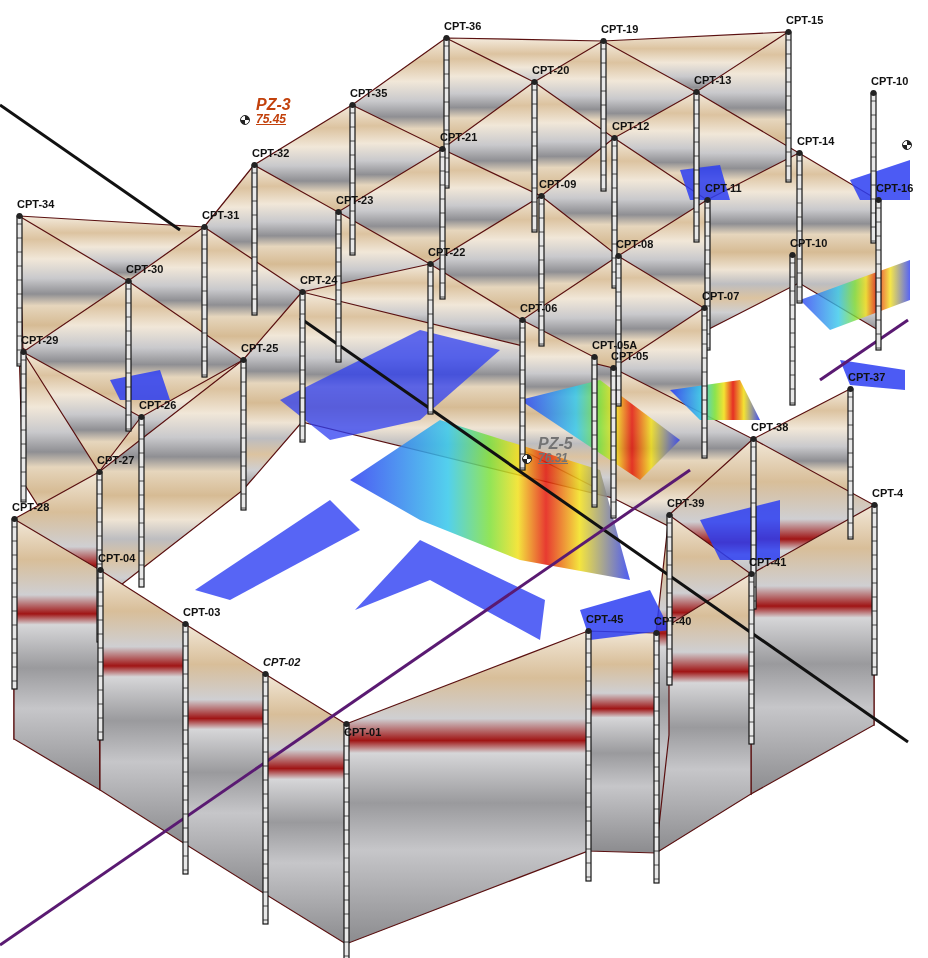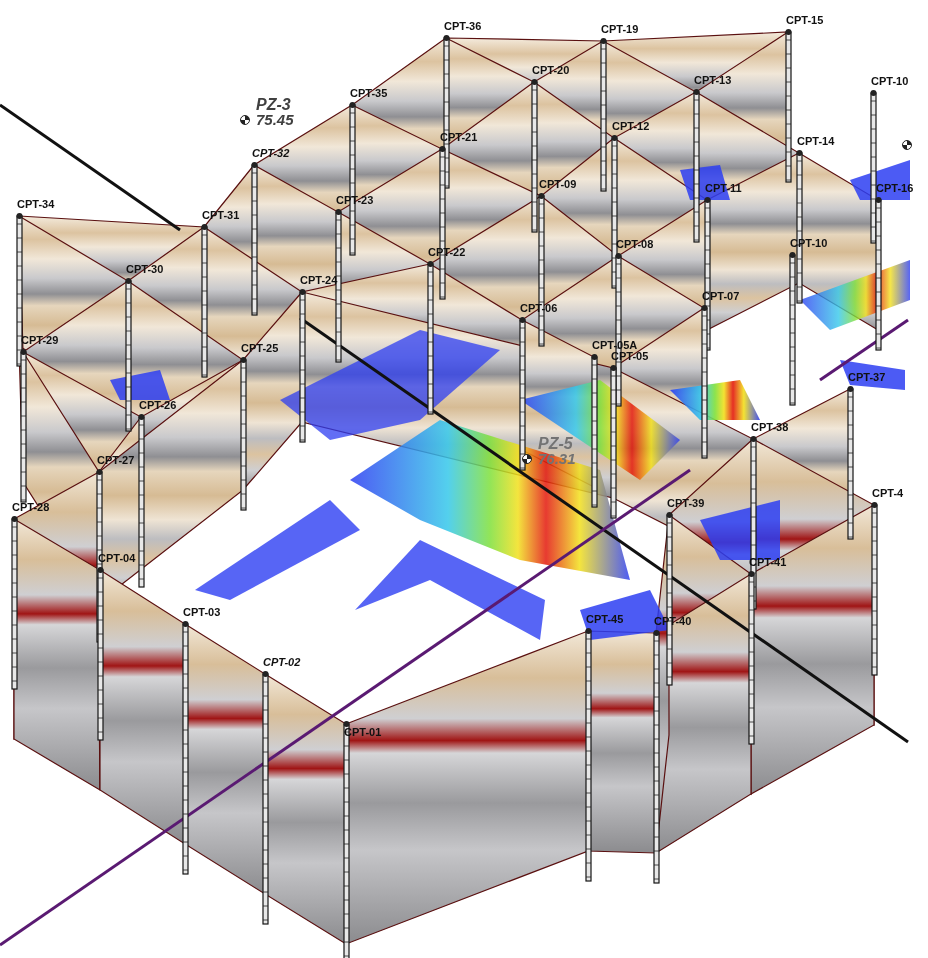--- a/index.html
+++ b/index.html
@@ -1,21 +1,21 @@
 <!DOCTYPE html>
 <html><head>
 <meta charset="utf-8">
 <style>
   html,body{margin:0;padding:0;background:#ffffff;}
   body{width:928px;height:958px;overflow:hidden;position:relative;font-family:"Liberation Sans",sans-serif;}
   #stage{position:absolute;left:0;top:0;width:928px;height:958px;}
   .lbl{position:absolute;font-family:"Liberation Sans",sans-serif;font-weight:bold;font-size:11px;color:#111;white-space:nowrap;}
-  .pz{position:absolute;font-family:"Liberation Sans",sans-serif;font-weight:bold;font-style:italic;color:#404040;}
+  .pz{position:absolute;font-family:"Liberation Sans",sans-serif;font-weight:bold;font-style:italic;color:#c2410c;}
   .pz .name{font-size:16px;display:block;line-height:16px;}
-  .pz .val{font-size:15px;display:block;line-height:13px;}
+  .pz .val{font-size:12px;display:block;line-height:13px;text-decoration:underline;}
   .pzicon{position:absolute;width:8px;height:8px;border-radius:50%;border:1px solid #222;background:conic-gradient(#222 0 25%,#fff 25% 50%,#222 50% 75%,#fff 75%);}
 </style>
 </head>
 <body>
 
 <div id="stage">
   <svg id="svg" width="928" height="958" viewBox="0 0 928 958" xmlns="http://www.w3.org/2000/svg">
     <defs>
       <linearGradient id="fenceFace" x1="0" y1="0" x2="0" y2="1">
         <stop offset="0" stop-color="#f4ebdd"></stop>
@@ -733,21 +733,21 @@
       <div class="lbl" style="left: 444px; top: 20px;">CPT-36</div>
       <div class="lbl" style="left: 601px; top: 23px;">CPT-19</div>
       <div class="lbl" style="left: 786px; top: 14px;">CPT-15</div>
       <div class="lbl" style="left: 871px; top: 75px;">CPT-10</div>
       <div class="lbl" style="left: 532px; top: 64px;">CPT-20</div>
       <div class="lbl" style="left: 694px; top: 74px;">CPT-13</div>
       <div class="lbl" style="left: 350px; top: 87px;">CPT-35</div>
       <div class="lbl" style="left: 440px; top: 131px;">CPT-21</div>
       <div class="lbl" style="left: 612px; top: 120px;">CPT-12</div>
       <div class="lbl" style="left: 797px; top: 135px;">CPT-14</div>
-      <div class="lbl" style="left: 252px; top: 147px; font-style: italic;">CPT-32</div>
+      <div class="lbl" style="left: 252px; top: 147px;">CPT-32</div>
       <div class="lbl" style="left: 539px; top: 178px;">CPT-09</div>
       <div class="lbl" style="left: 705px; top: 182px;">CPT-11</div>
       <div class="lbl" style="left: 876px; top: 182px;">CPT-16</div>
       <div class="lbl" style="left: 17px; top: 198px;">CPT-34</div>
       <div class="lbl" style="left: 336px; top: 194px;">CPT-23</div>
       <div class="lbl" style="left: 202px; top: 209px;">CPT-31</div>
       <div class="lbl" style="left: 616px; top: 238px;">CPT-08</div>
       <div class="lbl" style="left: 790px; top: 237px;">CPT-10</div>
       <div class="lbl" style="left: 428px; top: 246px;">CPT-22</div>
       <div class="lbl" style="left: 126px; top: 263px;">CPT-30</div>

